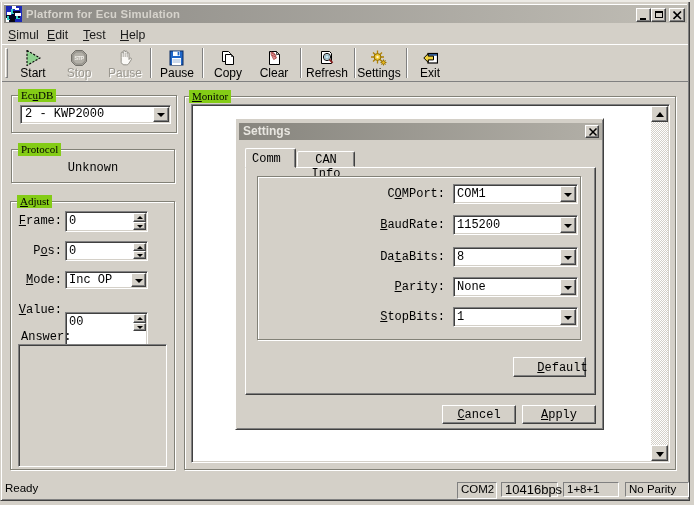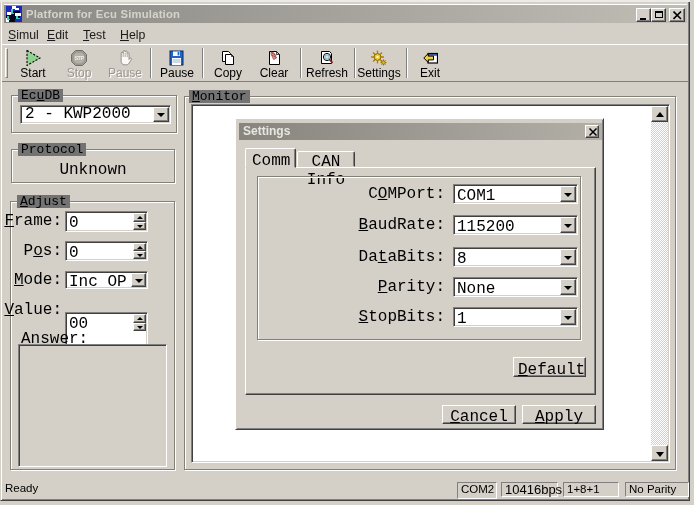--- a/index.html
+++ b/index.html
@@ -1,24 +1,24 @@
 <!DOCTYPE html>
 <html><head><meta charset="utf-8"><style>
 * { margin:0; padding:0; box-sizing:border-box; }
 html,body { width:694px; height:505px; overflow:hidden; }
 body { background:#d4d0c8; font-family:"Liberation Sans",sans-serif; position:relative; }
 .abs { position:absolute; }
-.mono { font-family:"Liberation Mono",monospace; font-size:16px; color:#000; }
+.mono { font-family:"Liberation Mono",monospace; font-size:12px; color:#000; }
 u { text-decoration:underline; }
 
 .btn { background:#d4d0c8; border:1px solid; border-color:#fff #404040 #404040 #fff; box-shadow:inset -1px -1px 0 #808080; }
 .sunk2 { background:#fff; border:1px solid; border-color:#808080 #fff #fff #808080; box-shadow:inset 1px 1px 0 #404040, inset -1px -1px 0 #d4d0c8; }
 .sunk1 { border:1px solid; border-color:#808080 #fff #fff #808080; }
 .groove { border:1px solid #828177; box-shadow:inset 1px 1px 0 #fff, 1px 1px 0 #fff; }
-.glabel { position:absolute; top:-7px; left:6px; background:#737373; padding:0 3px; font-family:Liberation Mono, monospace; font-size:13px; line-height:13px; color:#000; }
+.glabel { position:absolute; top:-7px; left:6px; background:#84cc16; padding:0 3px; font-family:Liberation Serif, serif; font-size:11px; line-height:13px; color:#000; }
 
 .dna { width:0; height:0; border-left:4px solid transparent; border-right:4px solid transparent; border-top:4px solid #000; }
 .upa { width:0; height:0; border-left:3px solid transparent; border-right:3px solid transparent; border-bottom:3px solid #000; }
 .dnas { width:0; height:0; border-left:3px solid transparent; border-right:3px solid transparent; border-top:3px solid #000; }
 </style></head>
 <body>
 
 <div class="abs" style="left:0;top:0;width:690px;height:501px;border:1px solid;border-color:#d4d0c8 #404040 #404040 #d4d0c8;box-shadow:inset 1px 1px 0 #fff, inset -1px -1px 0 #808080;"></div>
 
 <div class="abs" style="left:0;top:0;width:690px;height:2px;background:#eceae5;"></div>
@@ -296,21 +296,21 @@
  </div>
  <div class="abs mono" style="left:100px;top:188px;width:109px;text-align:right;line-height:20px;"><u>S</u>topBits:</div>
  <div class="abs sunk2" style="left:217px;top:188px;width:125px;height:20px;">
   <div class="abs mono" style="left:3px;top:2px;">1</div>
   <div class="abs btn" style="right:1px;top:1px;width:16px;height:16px;">
         <div class="dna abs" style="left:3px;top:6px;"></div>
       </div>
  </div>
 
  <div class="abs btn" style="left:277px;top:238px;width:73px;height:20px;">
-  <div class="abs mono" style="left:4px;top:3px;width:100%;text-align:left;"><u>D</u>efault</div>
+  <div class="abs mono" style="left:13px;top:3px;width:100%;text-align:center;"><u>D</u>efault</div>
  </div>
 
  <div class="abs btn" style="left:206px;top:286px;width:74px;height:19px;">
   <div class="abs mono" style="left:0;top:2px;width:100%;text-align:center;"><u>C</u>ancel</div>
  </div>
  <div class="abs btn" style="left:286px;top:286px;width:74px;height:19px;">
   <div class="abs mono" style="left:0;top:2px;width:100%;text-align:center;"><u>A</u>pply</div>
  </div>
 </div>
 

